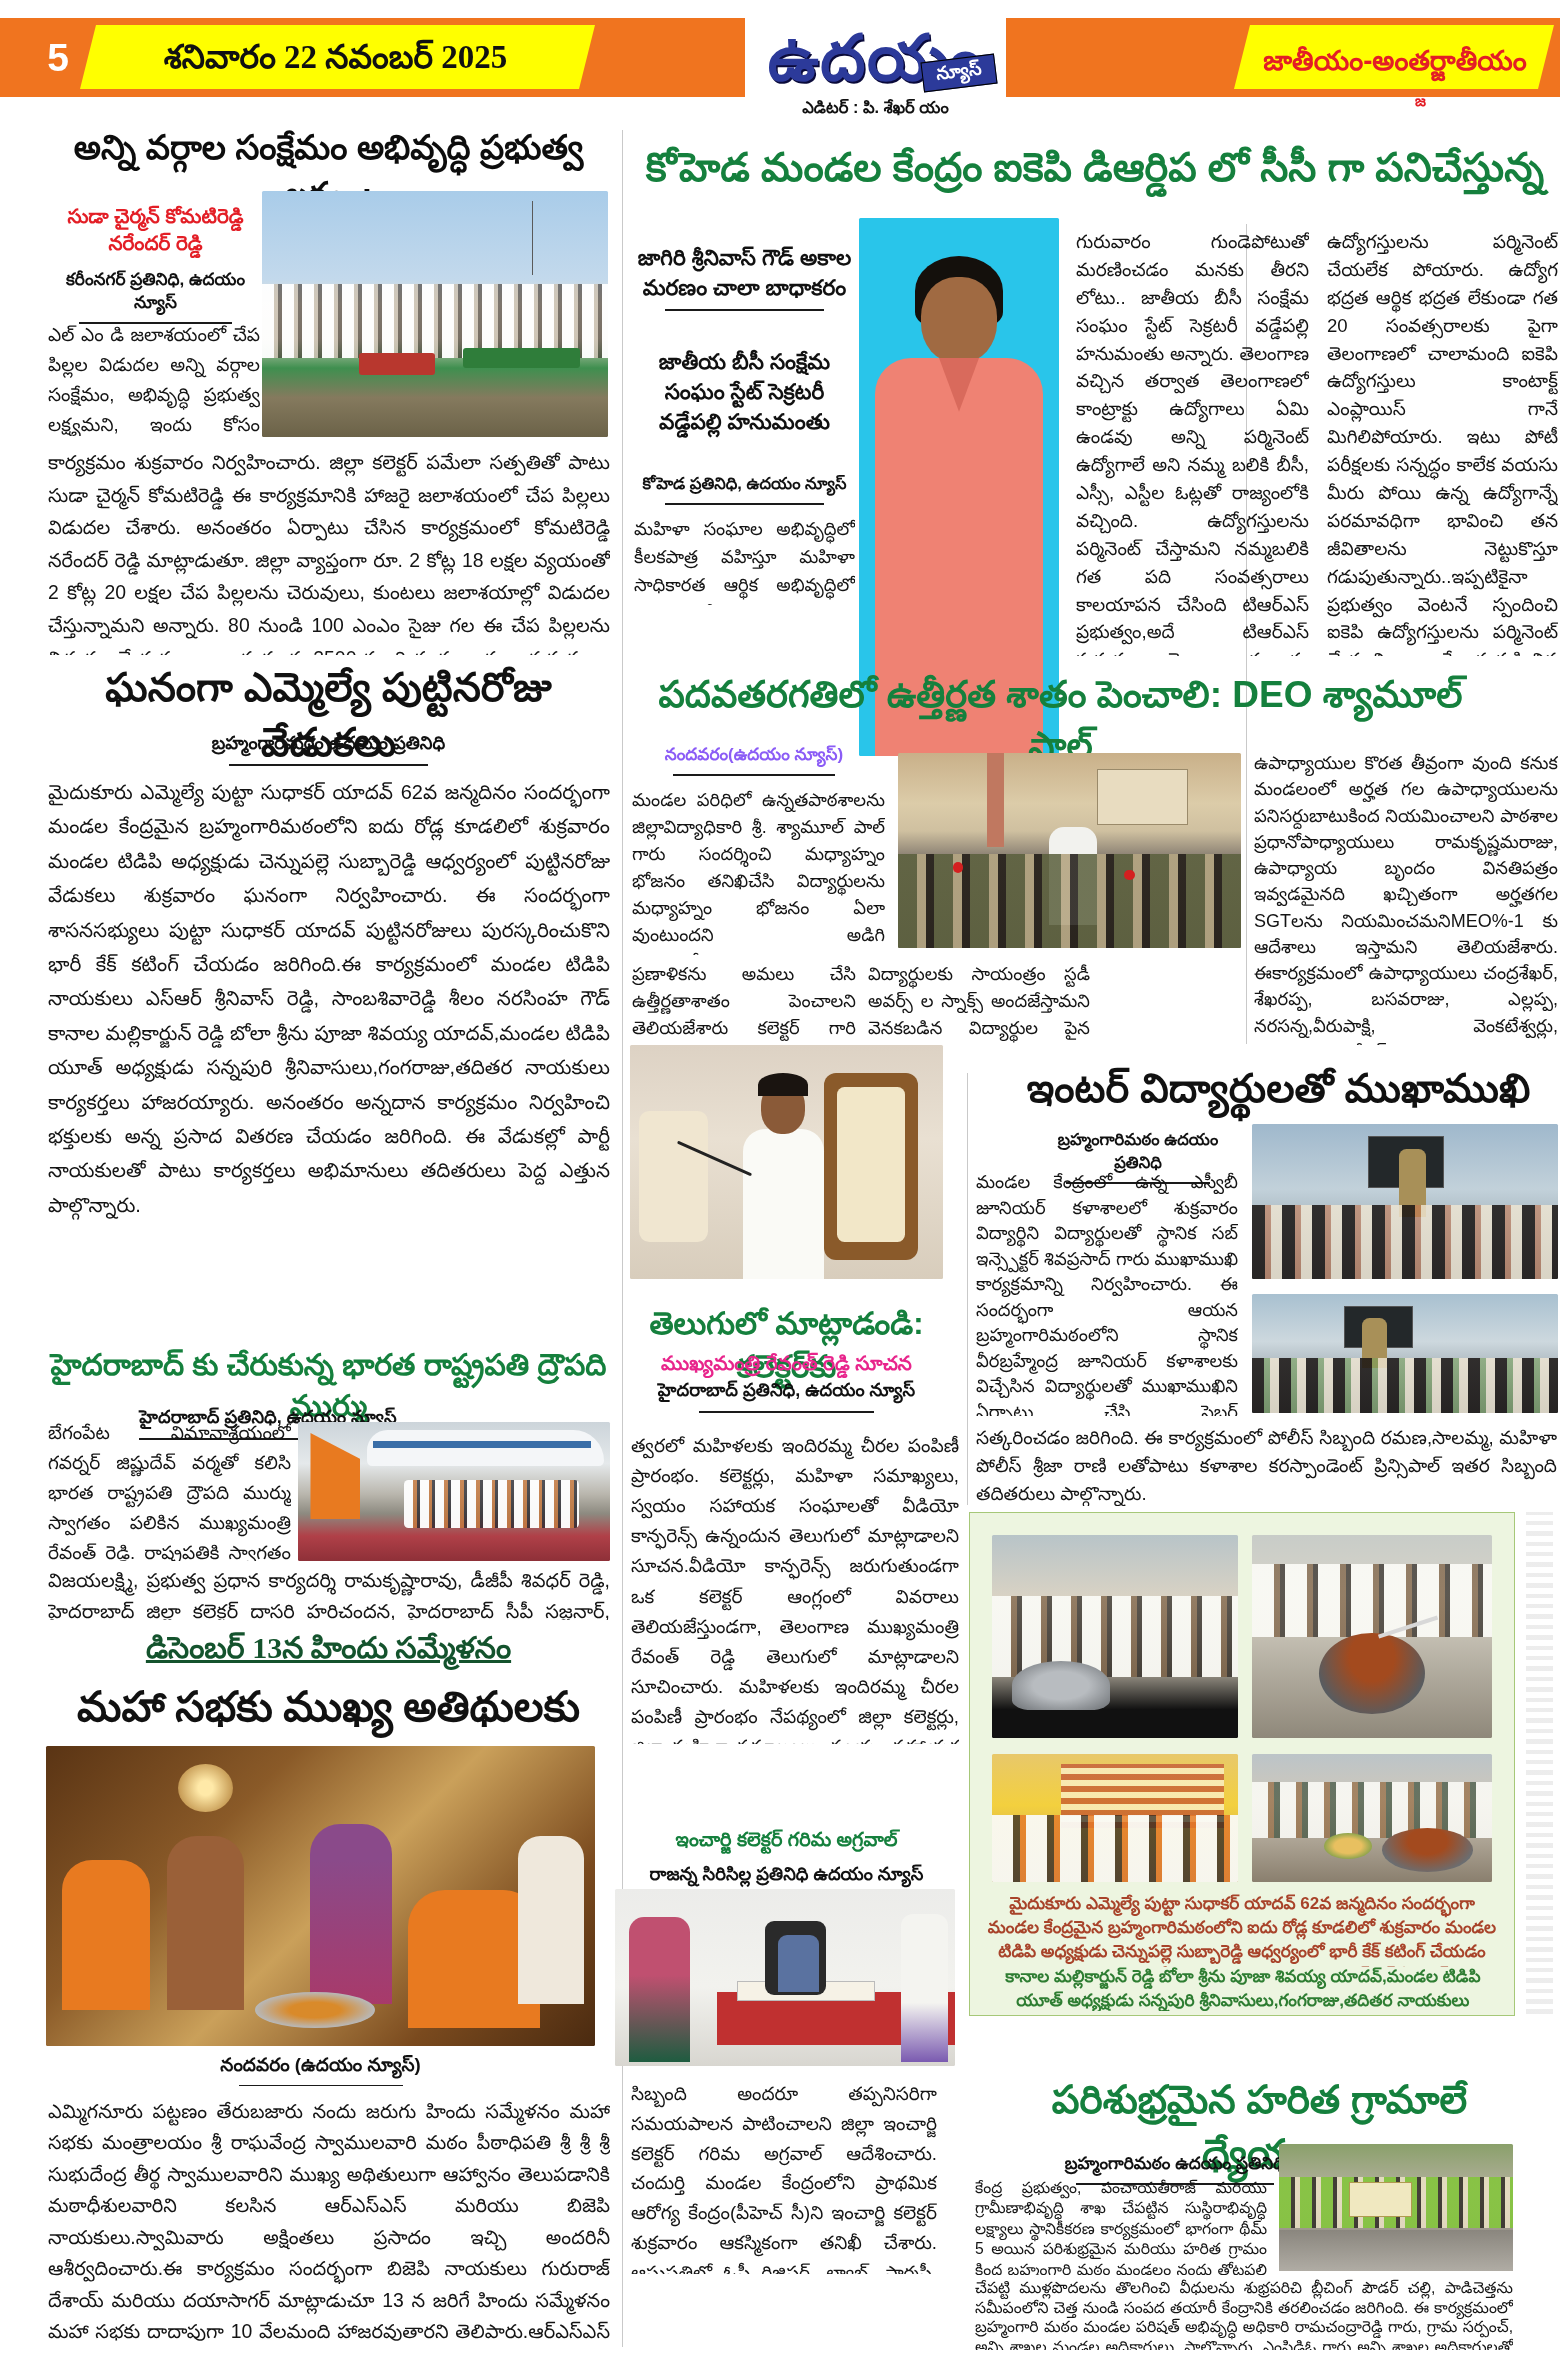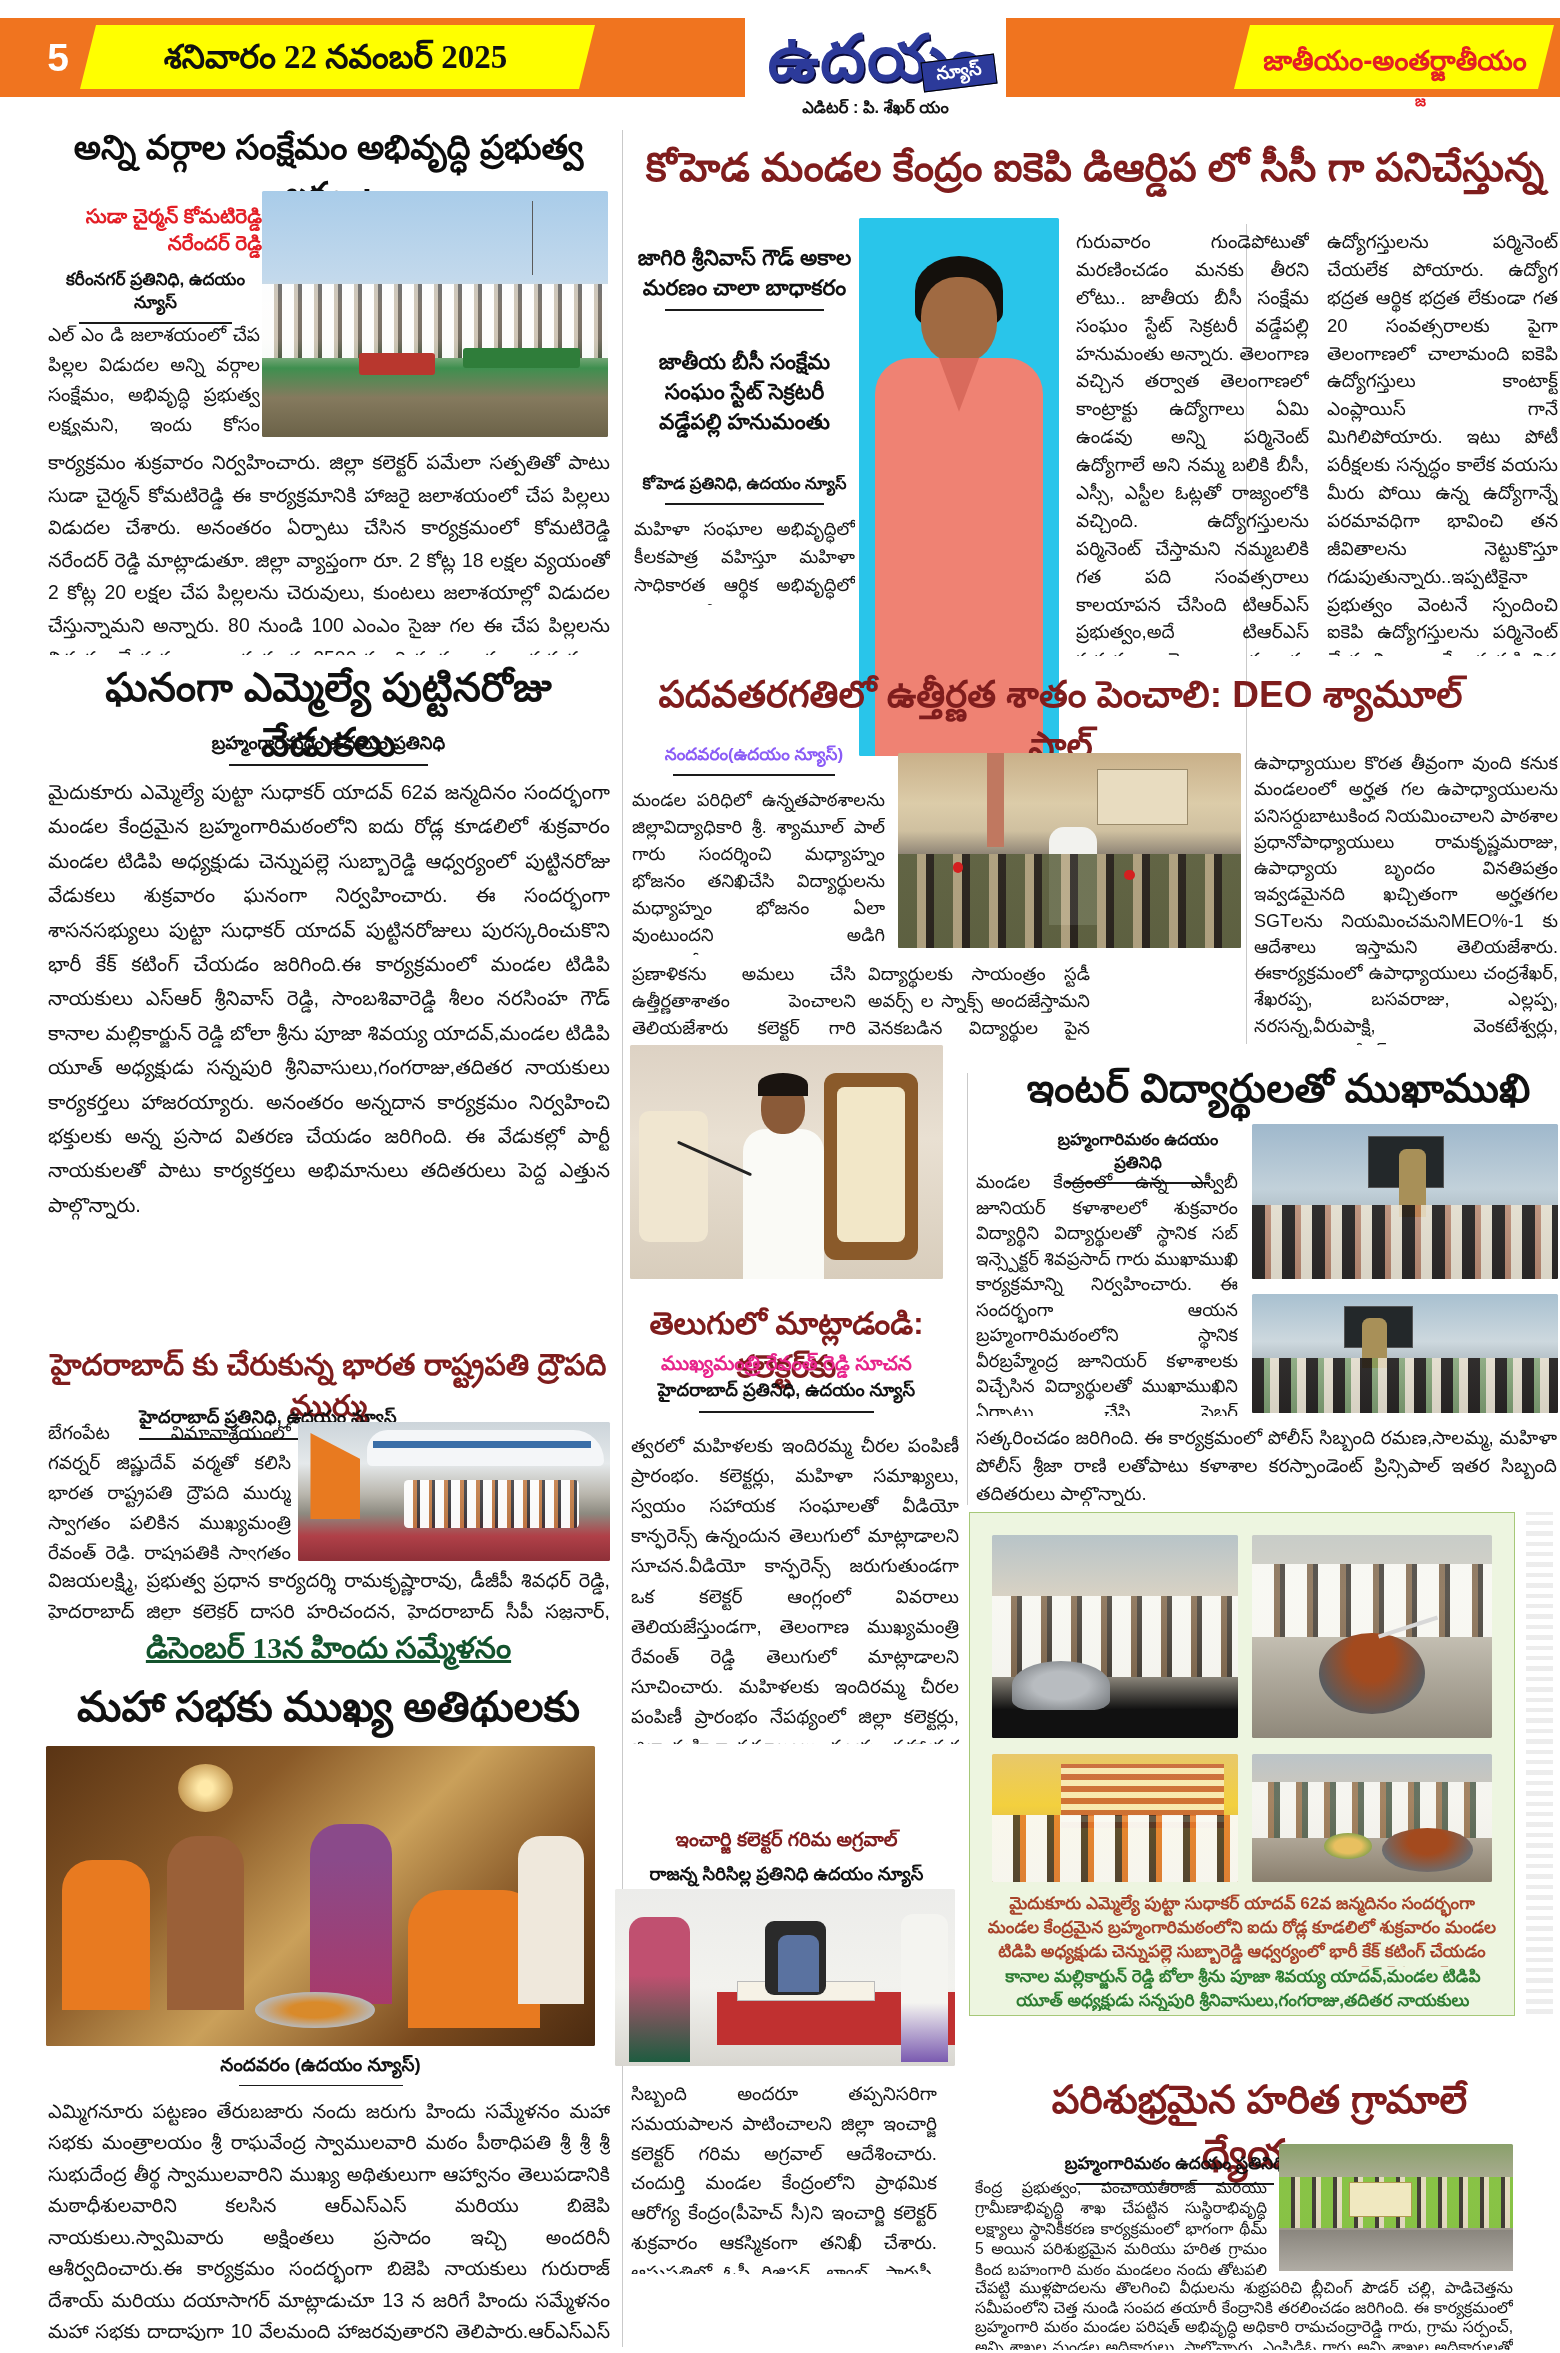--- a/index.html
+++ b/index.html
@@ -2,21 +2,21 @@
 <html style="font-size:12px"><head>
 <meta charset="utf-8">
 <style>
   html,body{margin:0;padding:0;background:#ffffff;}
   .page{position:relative;width:1561px;height:2354px;background:#ffffff;overflow:hidden;
         font-family:"Liberation Sans", sans-serif;}
   .abs{position:absolute;}
   .jt{text-align:justify;font-size:18.6px;line-height:1.62;color:#141414;overflow:hidden;}
   .ct{text-align:center;}
   .bold{font-weight:700;}
-  .pink{color:#7f1d1d;}
+  .pink{color:#15803d;}
   .red{color:#e31e26;}
   .rule{border-top:2.2px solid #1a1a1a;width:72%;margin:6px auto 0;}
   .rule-thin{border-top:1.5px solid #1a1a1a;width:60%;margin:4.5px auto 0;}
   .photo{position:absolute;overflow:hidden;border-radius:1.5px;}
   .vrule{position:absolute;width:0.7px;background:#c9c9c9;}
   .skew{transform:skewX(-14deg);}
 </style>
 </head>
 <body>
 
@@ -35,21 +35,21 @@
     <div class="abs skew" style="left:1242px;top:25px;width:304px;height:64px;background:#ffff00;"></div>
     <div class="abs ct bold" style="left:1246px;top:45px;width:298px;font-size:27.6px;color:#e31e26;">జాతీయం-అంతర్జాతీయం</div>
     <div class="abs bold" style="left:1415px;top:92px;font-size:15px;color:#e31e26;">జ</div>
   </div>
 
   <div class="vrule" style="left:622px;top:130px;height:2217px;"></div>
   <div class="vrule" style="left:1246px;top:224px;height:820px;"></div>
   <div class="vrule" style="left:967px;top:1073px;height:432px;"></div>
 
   <div class="abs ct bold" style="left:46px;top:128px;width:565px;font-size:34px;color:#0d0d0d;">అన్ని వర్గాల సంక్షేమం అభివృద్ధి ప్రభుత్వ లక్ష్యం:</div>
-  <div class="abs ct bold red" style="left:49px;top:203px;width:213px;font-size:20px;line-height:1.35;text-align:right;">సుడా చైర్మన్ కోమటిరెడ్డి నరేందర్ రెడ్డి</div>
+  <div class="abs ct bold red" style="left:49px;top:203px;width:213px;font-size:20px;line-height:1.35;">సుడా చైర్మన్ కోమటిరెడ్డి నరేందర్ రెడ్డి</div>
   <div class="abs ct" style="left:49px;top:270px;width:213px;">
     <span class="bold" style="font-size:17px;color:#111;">కరీంనగర్ ప్రతినిధి, ఉదయం న్యూస్</span>
     <div class="rule"></div>
   </div>
   <div class="photo" style="left:262px;top:191px;width:346px;height:246px;background:linear-gradient(180deg,#a9cce9 0%,#c3d9ec 36%,#e6e2d6 46%,#d9d2c0 60%,#3f8f4f 72%,#857a5e 84%,#6b6248 100%);">
     <div class="abs" style="left:0;top:38%;width:100%;height:30%;background:repeating-linear-gradient(90deg,rgba(255,255,255,.95) 0 12px,rgba(205,195,180,.85) 12px 16.4px,rgba(55,45,38,.6) 16.4px 20px);"></div>
     <div class="abs" style="left:28%;top:66%;width:22%;height:9%;background:#b8372e;border-radius:3px;"></div>
     <div class="abs" style="left:58%;top:64%;width:34%;height:8%;background:#2f7d3a;border-radius:3px;"></div>
     <div class="abs" style="left:78%;top:4%;width:1.5px;height:30%;background:#5a5a5a;"></div>
   </div>

